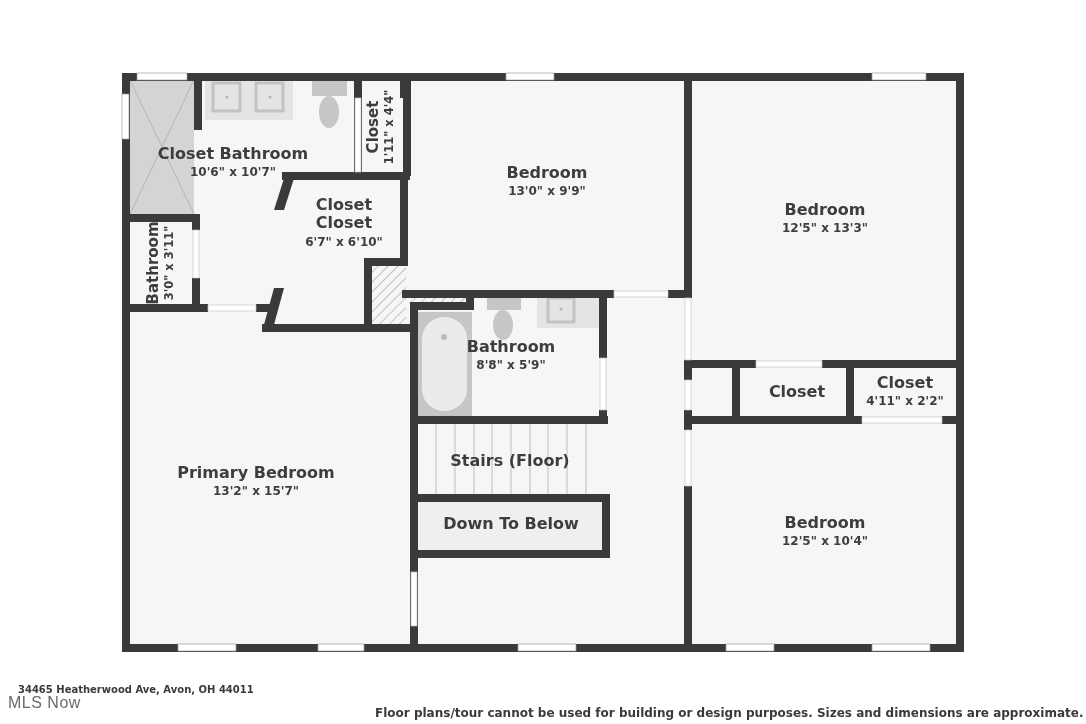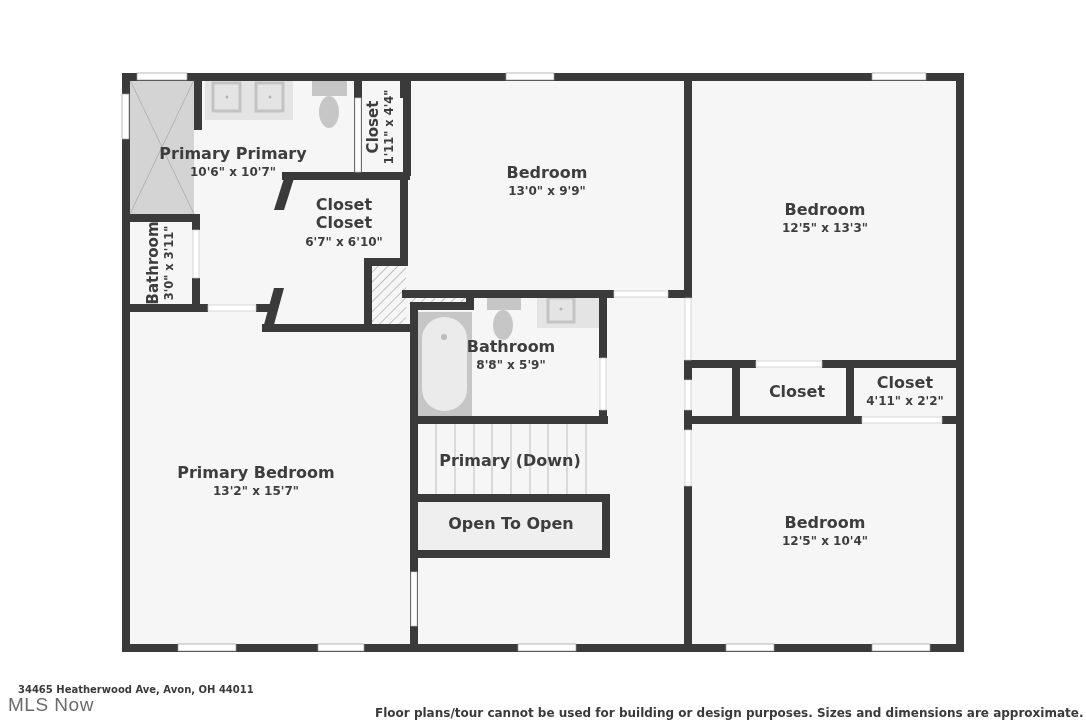--- a/index.html
+++ b/index.html
@@ -7,21 +7,21 @@
          font-family:"DejaVu Sans", "Liberation Sans", sans-serif; color:#3a3a3a; }
   #plan { position:absolute; left:0; top:0; width:1086px; height:724px; }
   .label { position:absolute; text-align:center; line-height:1.15; white-space:nowrap;
            transform:translate(-50%,-50%); }
   .label .name { font-weight:bold; font-size:16px; color:#3d3d3d; display:block; }
   .label .dim { font-weight:bold; font-size:12px; color:#3d3d3d; display:block; margin-top:3px; }
   .label.vert { transform:translate(-50%,-50%) rotate(-90deg); }
   .label.vert .name { font-size:15px; }
   .label.vert .dim { font-size:11.5px; margin-top:1px; }
   .footer-address { position:absolute; left:18px; top:684px; font-size:10px; font-weight:bold; color:#3a3a3a; }
-  .footer-logo { position:absolute; left:8px; top:694px; font-size:19px; color:#6a6a6a;
+  .footer-logo { position:absolute; left:8px; top:694px; font-size:16px; color:#6a6a6a;
                  font-family:"Liberation Sans", sans-serif; letter-spacing:0.5px; }
   .footer-disclaimer { position:absolute; left:375px; top:706px; font-size:12px; font-weight:bold; color:#3a3a3a; }
 </style>
 </head>
 <body>
 
 <svg id="plan" viewBox="0 0 1086 724" xmlns="http://www.w3.org/2000/svg">
 
   <rect x="124" y="76" width="838" height="572" fill="#f6f6f6"></rect>
 
@@ -153,21 +153,21 @@
     <rect x="685" y="380" width="6" height="30"></rect>
     <rect x="685" y="430" width="6" height="56"></rect>
     <rect x="600" y="358" width="6" height="52"></rect>
     <rect x="411" y="572" width="6" height="54"></rect>
     <rect x="756" y="361" width="66" height="6"></rect>
     <rect x="862" y="417" width="80" height="6"></rect>
   </g>
 </svg>
 
 <div class="label" style="left:233px; top:163px;">
-  <span class="name">Primary Primary</span>
+  <span class="name">Closet Bathroom</span>
   <span class="dim">10'6" x 10'7"</span>
 </div>
 <div class="label vert" style="left:381px; top:127px;">
   <span class="name">Closet</span>
   <span class="dim">1'11" x 4'4"</span>
 </div>
 <div class="label" style="left:547px; top:182px;">
   <span class="name">Bedroom</span>
   <span class="dim">13'0" x 9'9"</span>
 </div>
@@ -189,24 +189,24 @@
   <span class="dim">8'8" x 5'9"</span>
 </div>
 <div class="label" style="left:797px; top:392px;">
   <span class="name">Closet</span>
 </div>
 <div class="label" style="left:905px; top:392px;">
   <span class="name">Closet</span>
   <span class="dim">4'11" x 2'2"</span>
 </div>
 <div class="label" style="left:510px; top:461px;">
-  <span class="name">Primary (Down)</span>
+  <span class="name">Stairs (Floor)</span>
 </div>
 <div class="label" style="left:511px; top:524px;">
-  <span class="name">Open To Open</span>
+  <span class="name">Down To Below</span>
 </div>
 <div class="label" style="left:256px; top:482px;">
   <span class="name">Primary Bedroom</span>
   <span class="dim">13'2" x 15'7"</span>
 </div>
 <div class="label" style="left:825px; top:532px;">
   <span class="name">Bedroom</span>
   <span class="dim">12'5" x 10'4"</span>
 </div>
 

